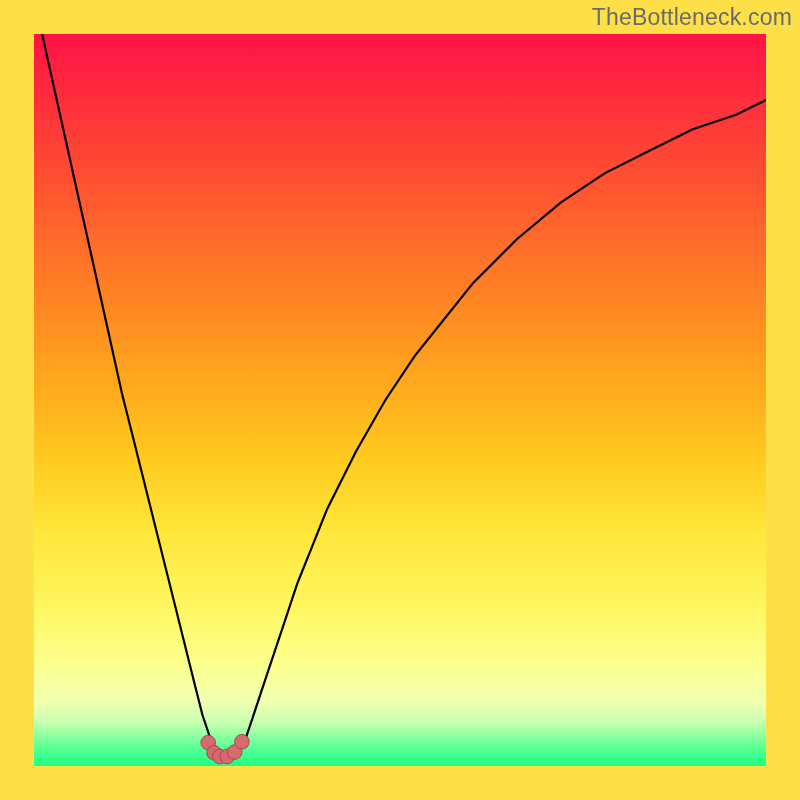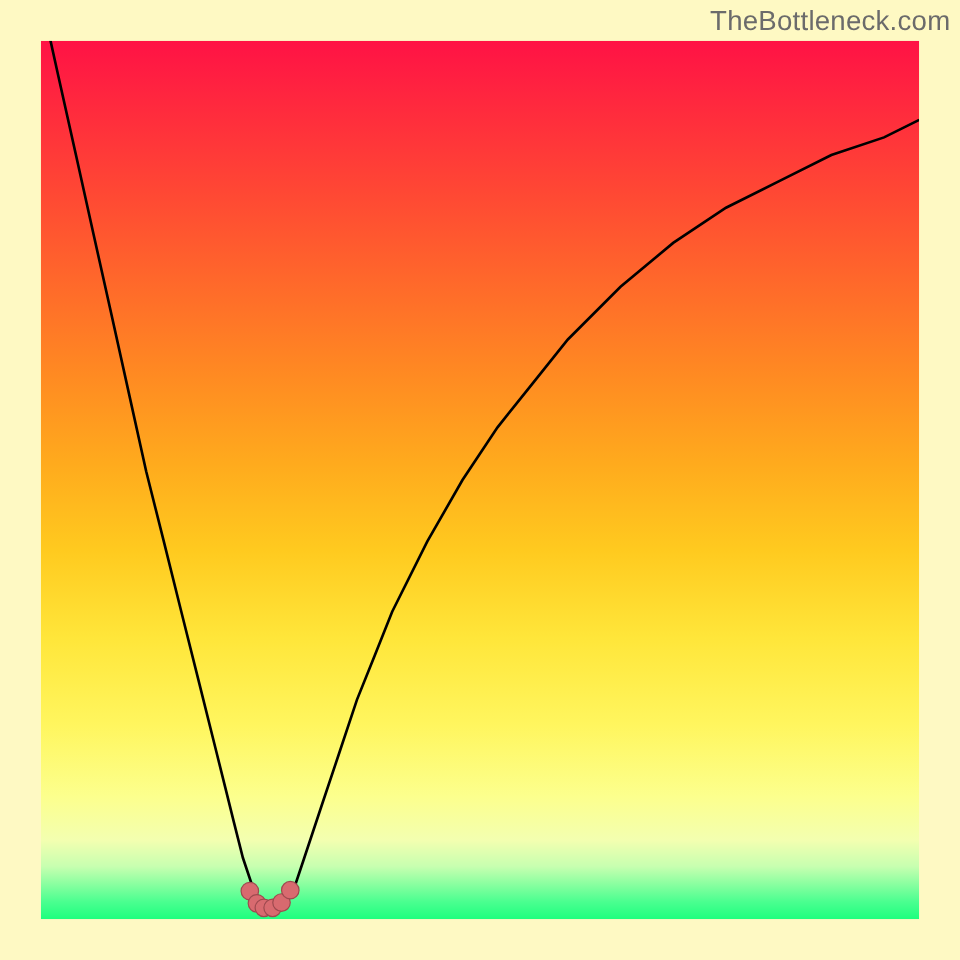--- a/index.html
+++ b/index.html
@@ -10,21 +10,21 @@
     background: #000;
     overflow: hidden;
     font-family: Arial, Helvetica, sans-serif;
   }
   .frame {
     position: absolute;
     left: 0;
     top: 0;
     width: 800px;
     height: 800px;
-    background: #fef9c3;
+    background: #fde047;
   }
   .plot-area {
     position: absolute;
     left: 34px;
     top: 34px;
     width: 732px;
     height: 732px;
     overflow: hidden;
   }
   .gradient {

